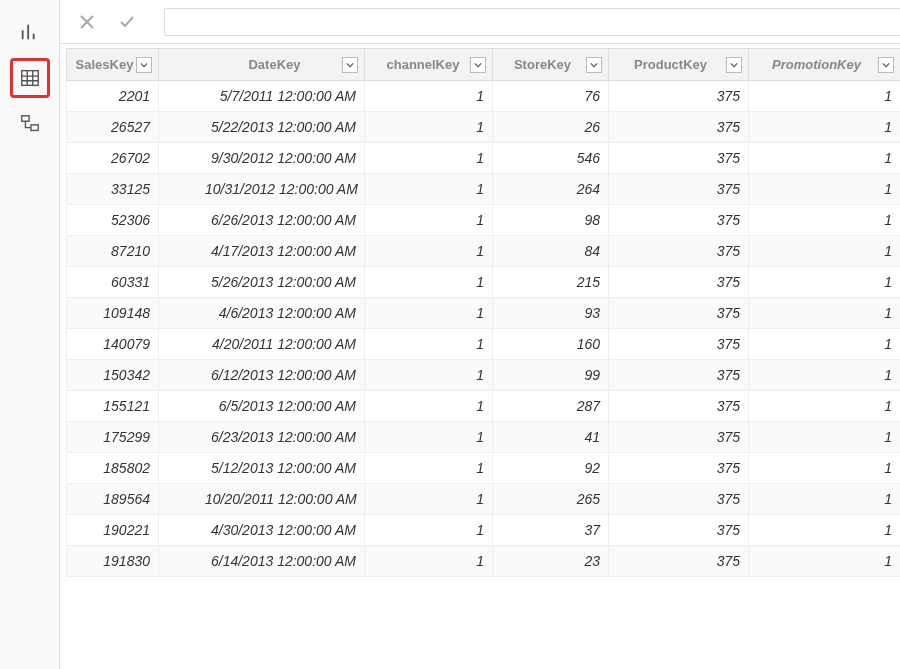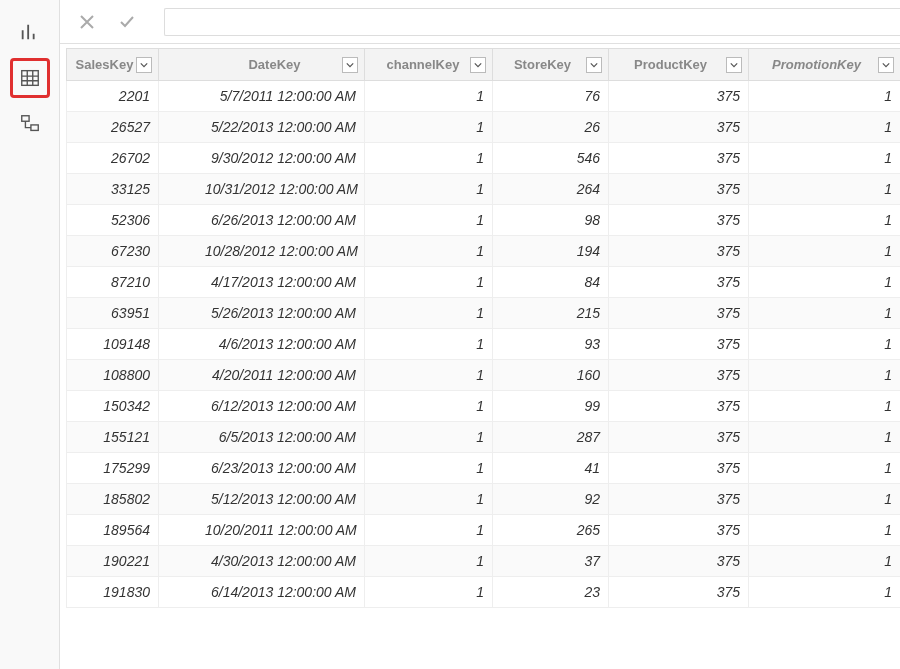--- a/index.html
+++ b/index.html
@@ -259,53 +259,45 @@
         </tr>
         <tr>
           <td class="col-sales">52306</td>
           <td class="col-date">6/26/2013 12:00:00 AM</td>
           <td class="col-chan">1</td>
           <td class="col-store">98</td>
           <td class="col-prod">375</td>
           <td class="col-promo">1</td>
         </tr>
         <tr>
-          <td class="col-sales">67230</td>
-          <td class="col-date">10/28/2012 12:00:00 AM</td>
-          <td class="col-chan">1</td>
-          <td class="col-store">194</td>
-          <td class="col-prod">375</td>
-          <td class="col-promo">1</td>
-        </tr>
-        <tr>
           <td class="col-sales">87210</td>
           <td class="col-date">4/17/2013 12:00:00 AM</td>
           <td class="col-chan">1</td>
           <td class="col-store">84</td>
           <td class="col-prod">375</td>
           <td class="col-promo">1</td>
         </tr>
         <tr>
-          <td class="col-sales">63951</td>
+          <td class="col-sales">60331</td>
           <td class="col-date">5/26/2013 12:00:00 AM</td>
           <td class="col-chan">1</td>
           <td class="col-store">215</td>
           <td class="col-prod">375</td>
           <td class="col-promo">1</td>
         </tr>
         <tr>
           <td class="col-sales">109148</td>
           <td class="col-date">4/6/2013 12:00:00 AM</td>
           <td class="col-chan">1</td>
           <td class="col-store">93</td>
           <td class="col-prod">375</td>
           <td class="col-promo">1</td>
         </tr>
         <tr>
-          <td class="col-sales">108800</td>
+          <td class="col-sales">140079</td>
           <td class="col-date">4/20/2011 12:00:00 AM</td>
           <td class="col-chan">1</td>
           <td class="col-store">160</td>
           <td class="col-prod">375</td>
           <td class="col-promo">1</td>
         </tr>
         <tr>
           <td class="col-sales">150342</td>
           <td class="col-date">6/12/2013 12:00:00 AM</td>
           <td class="col-chan">1</td>

